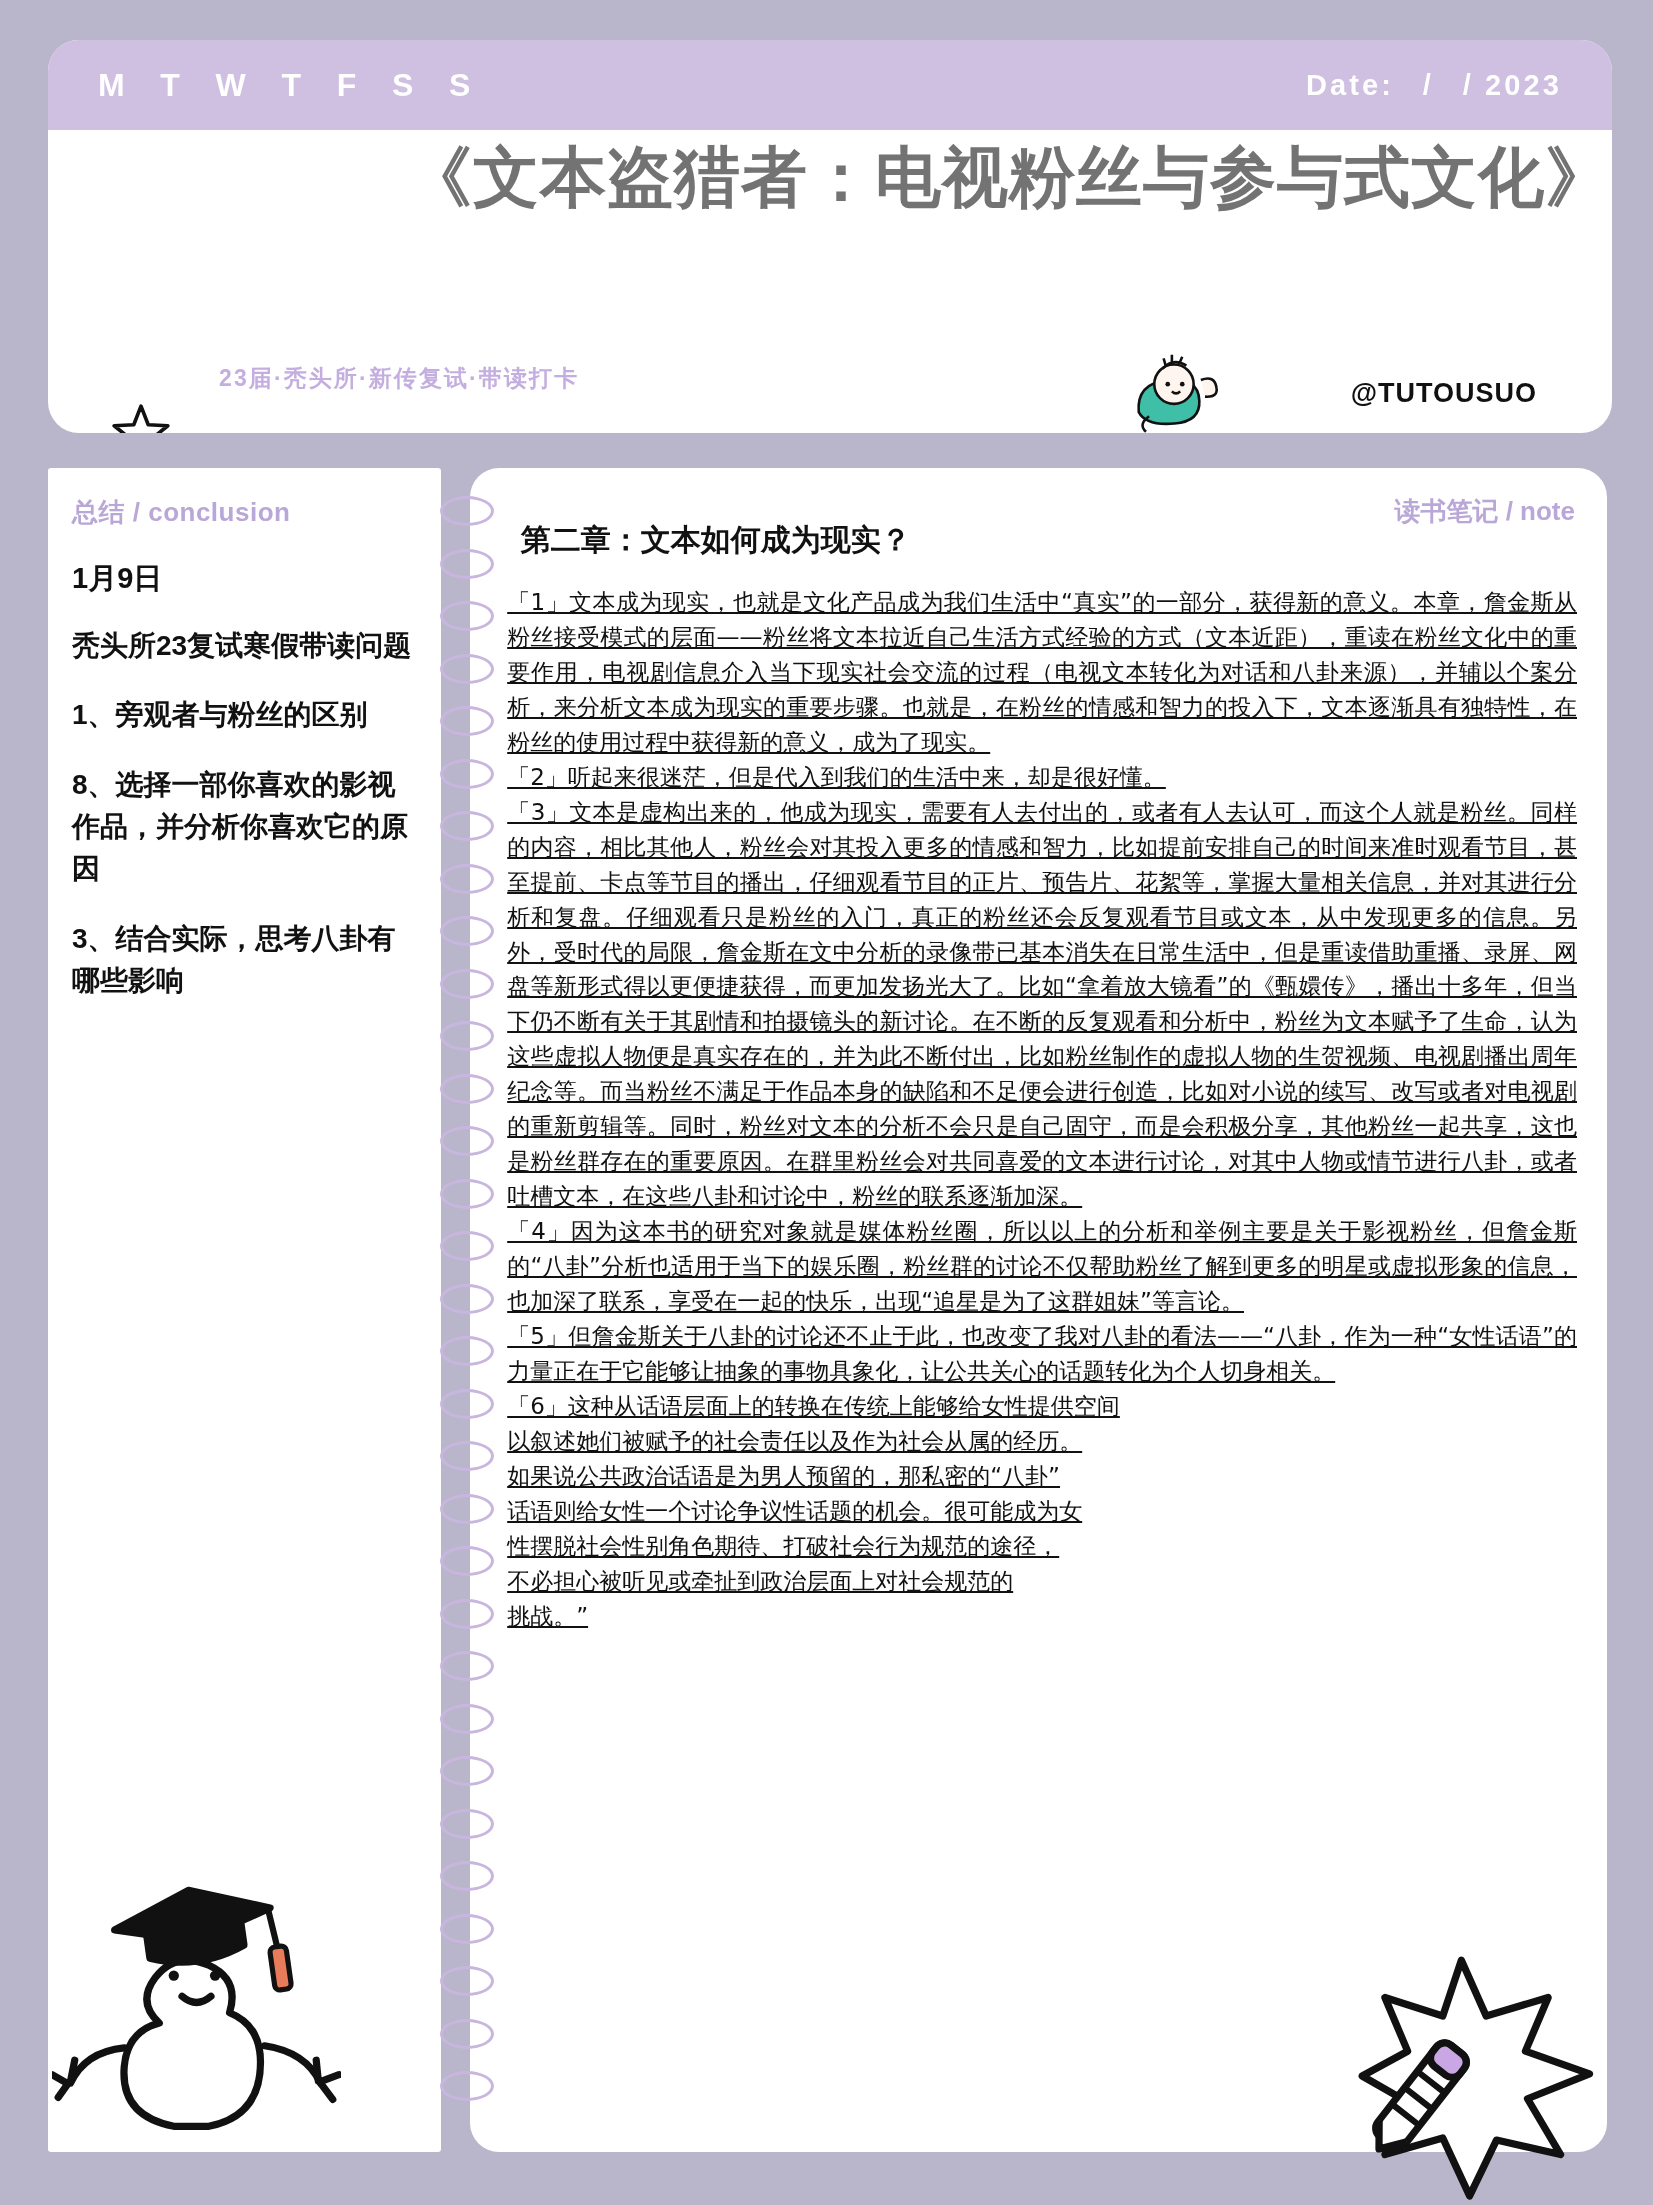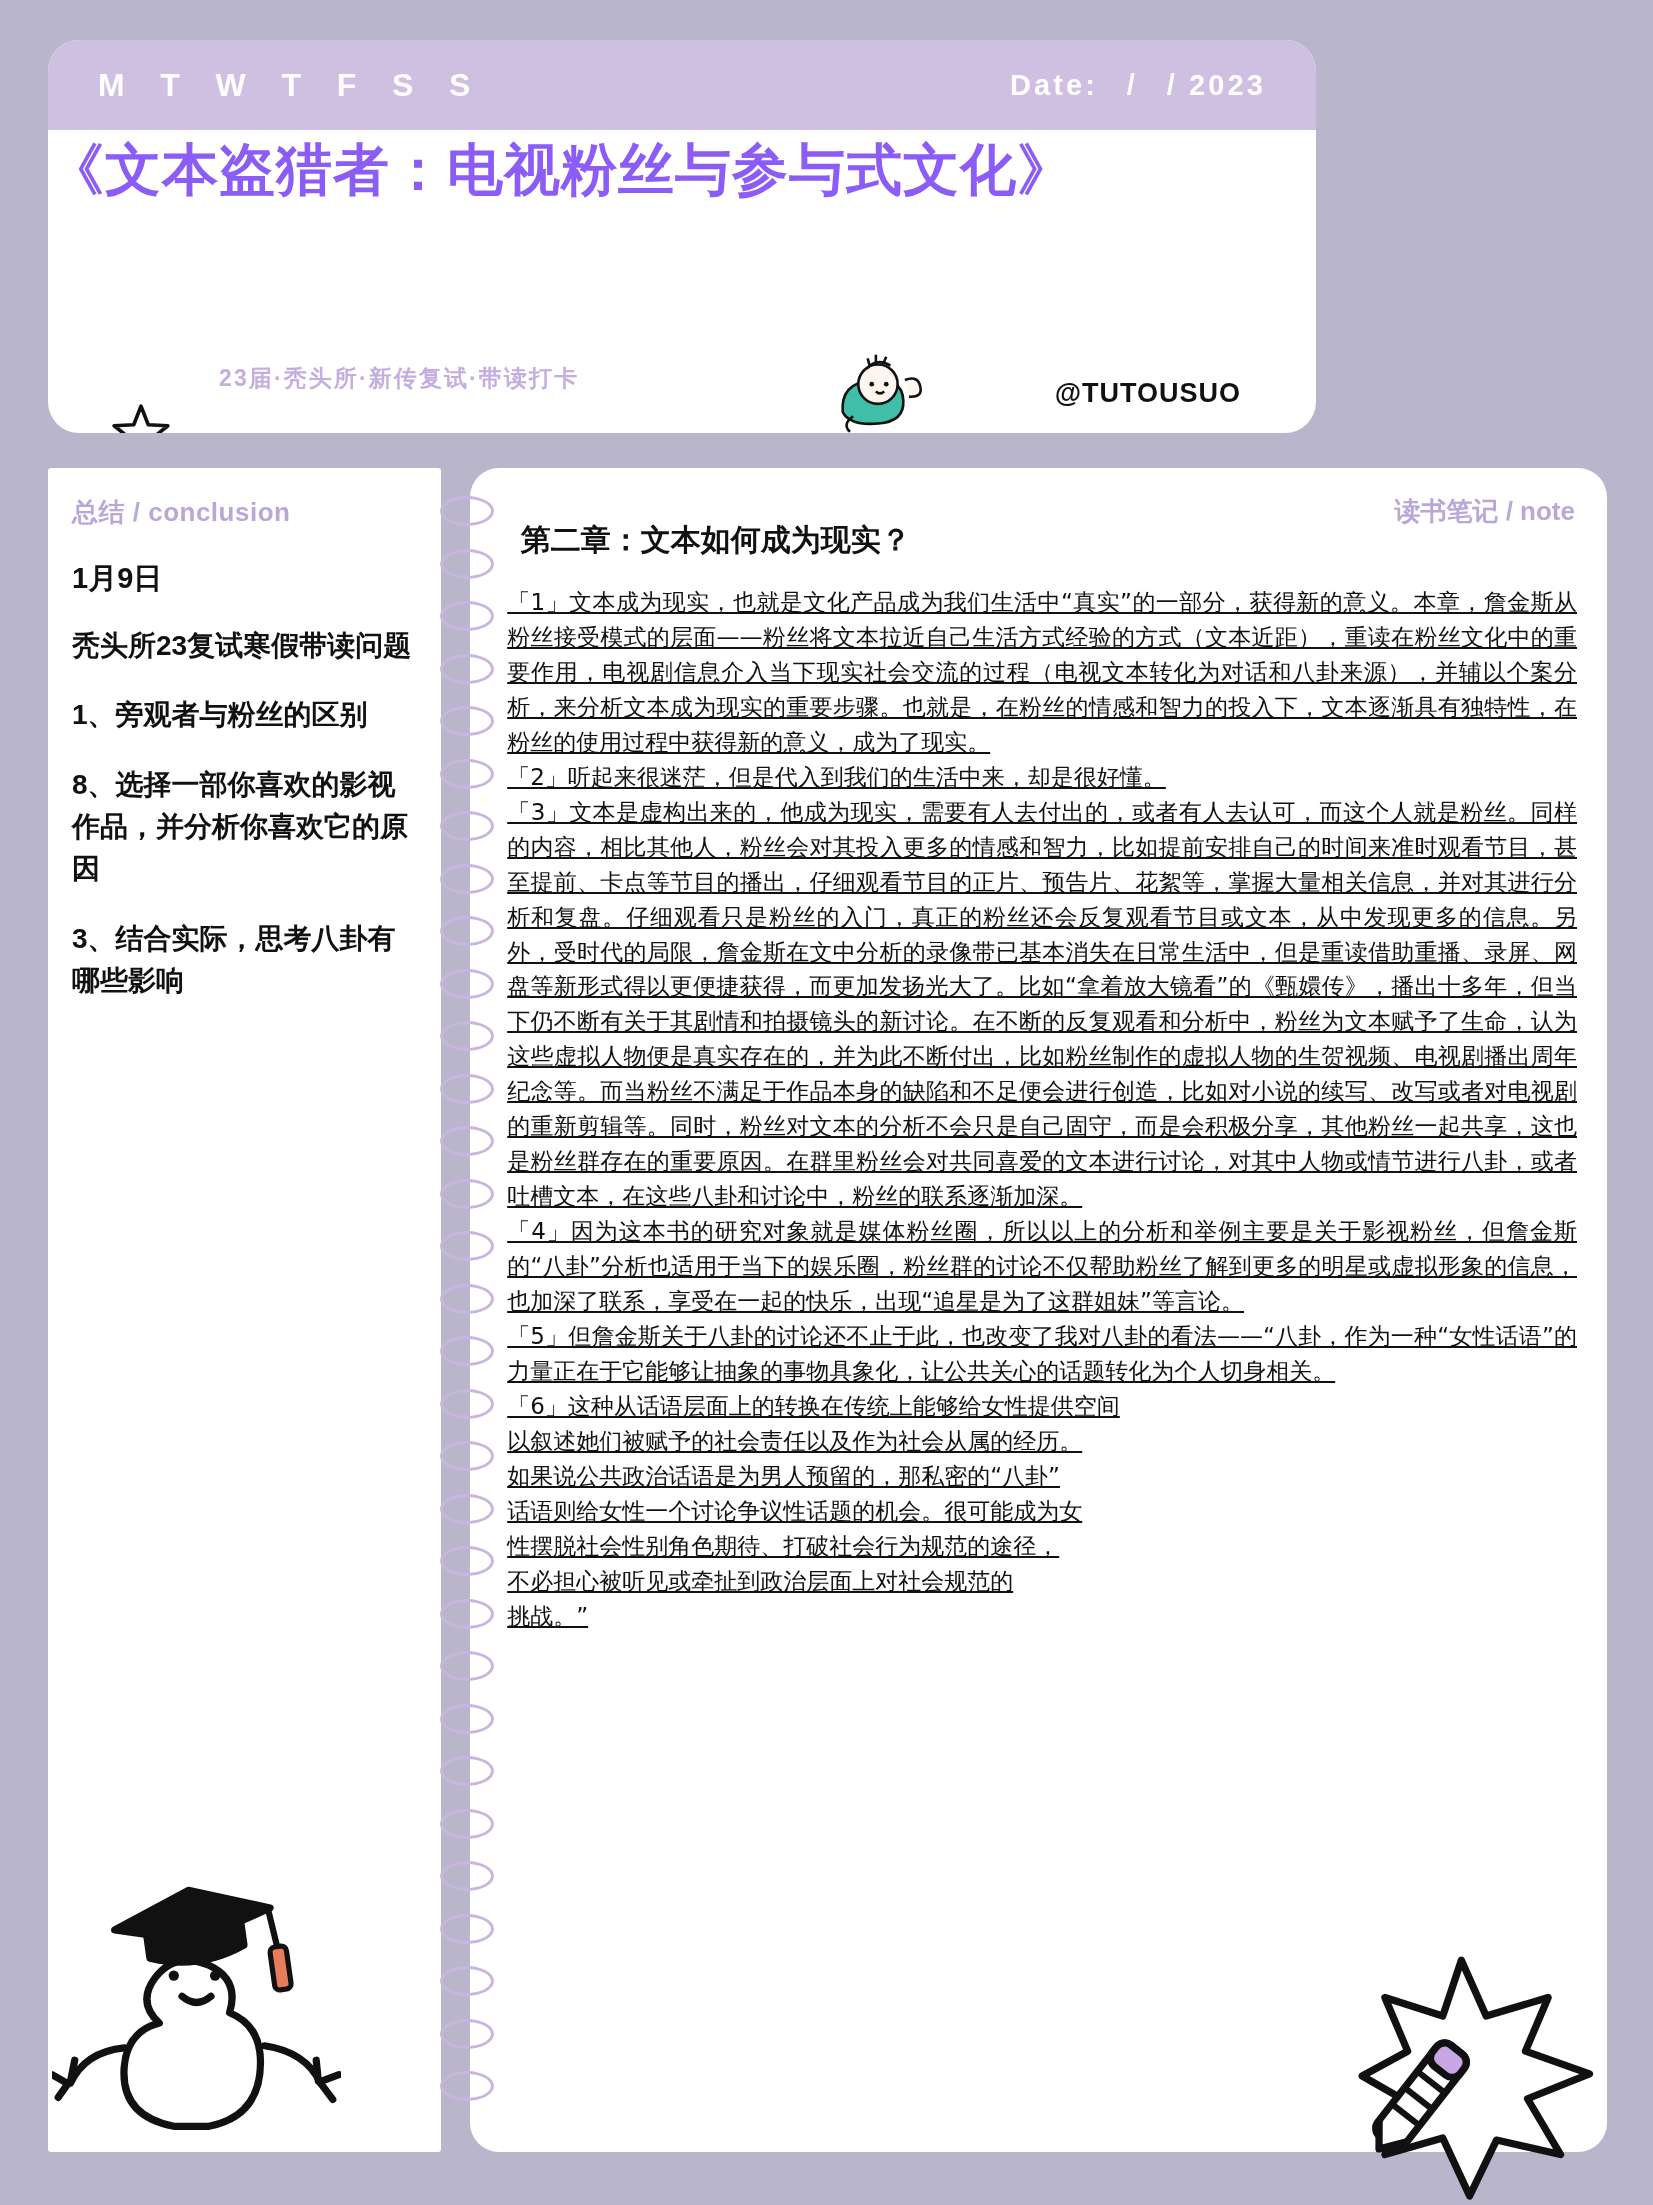--- a/index.html
+++ b/index.html
@@ -10,21 +10,21 @@
     background: #b9b6cc;
     font-family: "Liberation Sans", sans-serif;
     position: relative;
     overflow: hidden;
   }
 
   
   .header-card {
     position: absolute;
     left: 48px; top: 40px;
-    width: 1268px; height: 393px;
+    width: 1564px; height: 393px;
     background: #ffffff;
     border-radius: 31px;
     overflow: hidden;
   }
   .header-bar {
     position: absolute; left:0; top:0;
     width:100%; height: 90px;
     background: #cfbfe0;
     display:flex; align-items:center; justify-content:space-between;
     padding: 0 50px;
@@ -38,24 +38,24 @@
   .date-line {
     color:#ffffff;
     font-size: 29px;
     font-weight: 700;
     letter-spacing: 3.1px;
   }
   .date-line .slash { margin: 0 17.6px; }
 
   .book-title {
     position:absolute; left:0; top:93px; width:100%;
-    text-align:left;
-    font-size: 56px;
+    text-align:right;
+    font-size: 66px;
     font-weight: 800;
-    color:#8b5cf6;
+    color:#737373;
     letter-spacing: 1px;
     font-family: "DejaVu Sans", sans-serif;
   }
   .subline {
     position:absolute; left: 171px; top: 323px;
     font-size: 23px; font-weight: 700;
     color:#c4aee0;
     letter-spacing: 2.1px;
     text-align: center;
   }

